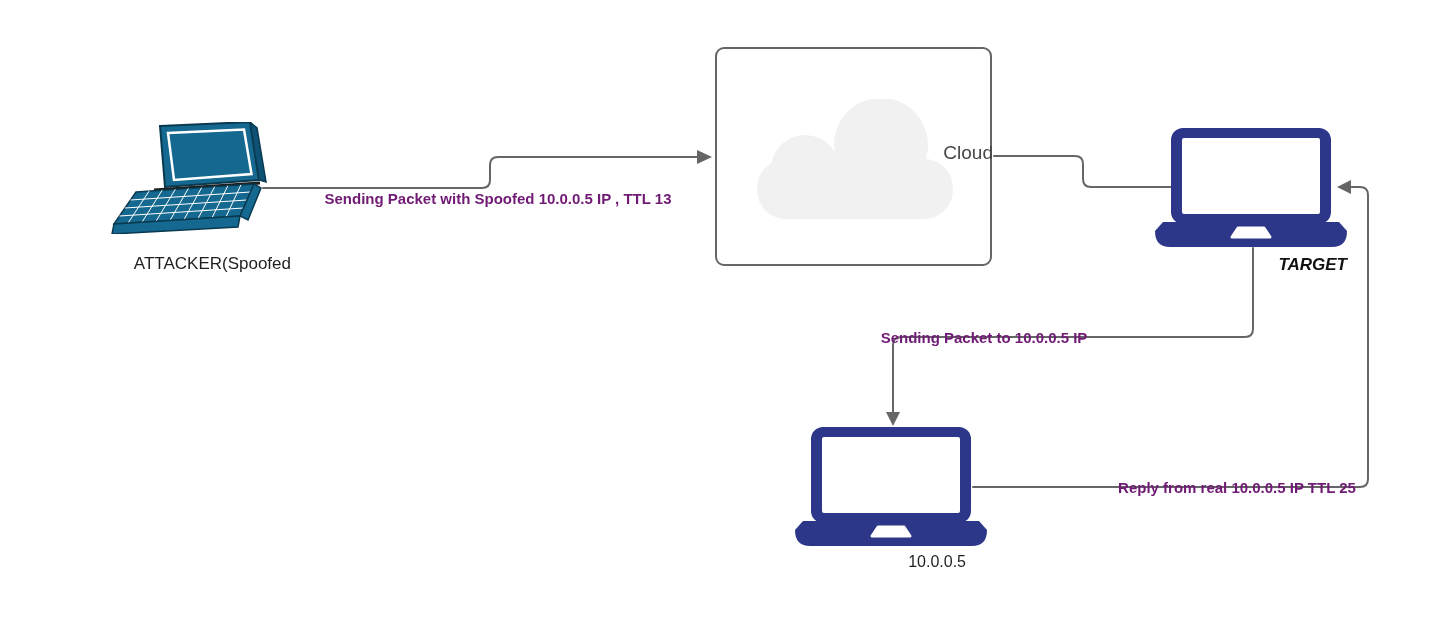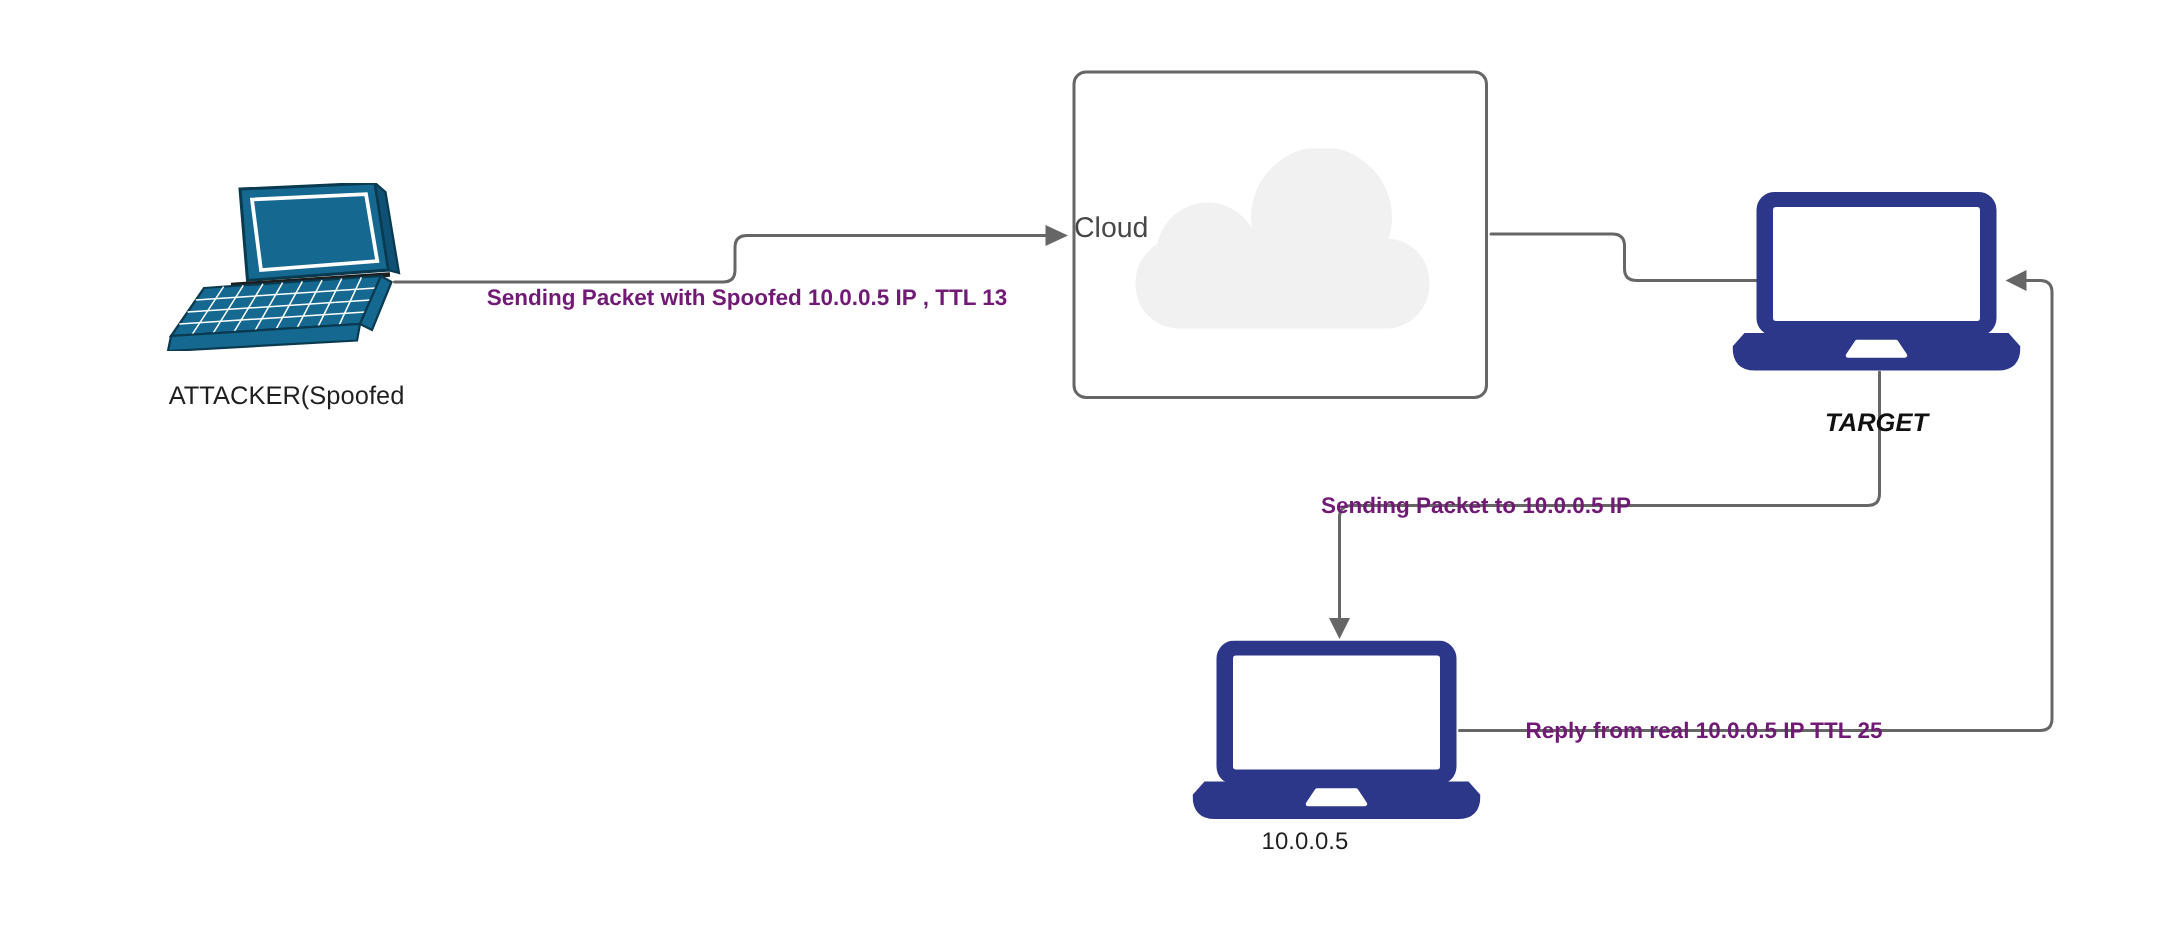--- a/index.html
+++ b/index.html
@@ -25,29 +25,29 @@
   .label { position: absolute; z-index: 3; white-space: nowrap; }
   .edge-label {
     font-size: 15px;
     font-weight: bold;
     color: #701a75;
     text-align: center;
   }
   .node-label {
     font-size: 17px;
     color: #1f1f1f;
-    text-align: center;
+    text-align: right;
   }
   #attacker-label { left: 91px; top: 251px; width: 200px; line-height: 26px; white-space: normal; }
-  #target-label   { left: 1155px; top: 255px; width: 192px; font-weight: bold; font-style: italic; color: #111111; margin-top: 17px; }
+  #target-label   { left: 1155px; top: 255px; width: 192px; font-weight: bold; font-style: italic; color: #111111; }
   #host-label     { left: 774px; top: 553px; width: 192px; font-size: 16px; }
-  #cloud-label    { left: 716px; top: 142px; width: 277px; font-size: 19px; color: #474747; text-align: left; }
+  #cloud-label    { left: 716px; top: 142px; width: 277px; font-size: 19px; color: #474747; text-align: right; }
   #edge1-label { left: 290px;  top: 190px; width: 416px; }
   #edge3-label { left: 861px;  top: 329px; width: 246px; }
-  #edge4-label { left: 992px; top: 479px; width: 288px; }
+  #edge4-label { left: 1093px; top: 479px; width: 288px; }
   #cloud-box {
     position: absolute;
     left: 715px; top: 47px;
     width: 277px; height: 219px;
     border: 2px solid #666666;
     border-radius: 9px;
     background: #ffffff;
     box-sizing: border-box;
     z-index: 2;
   }

